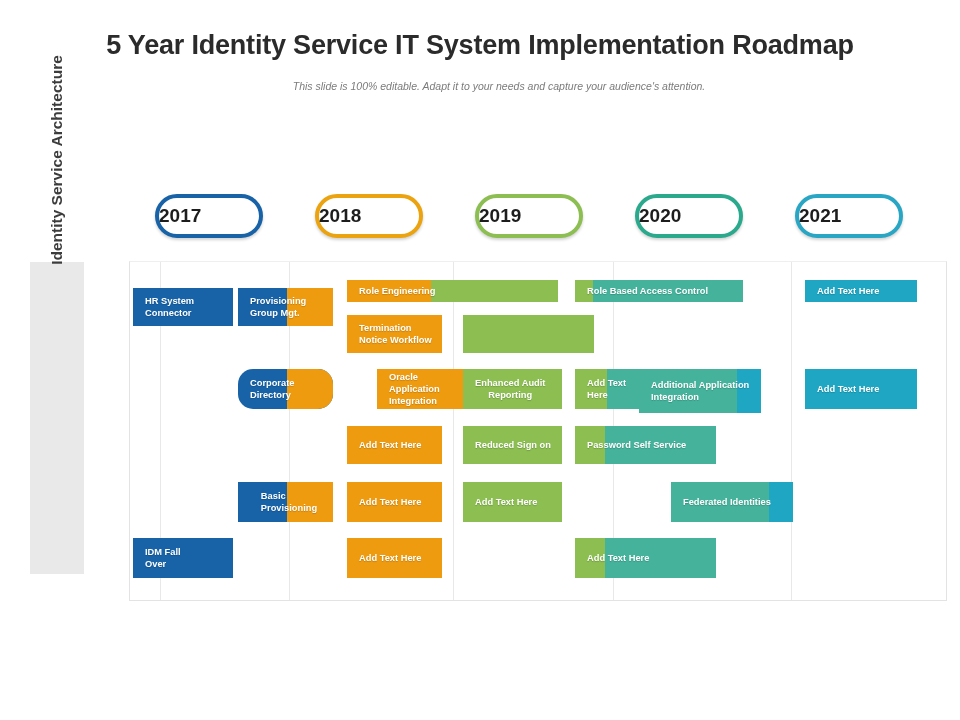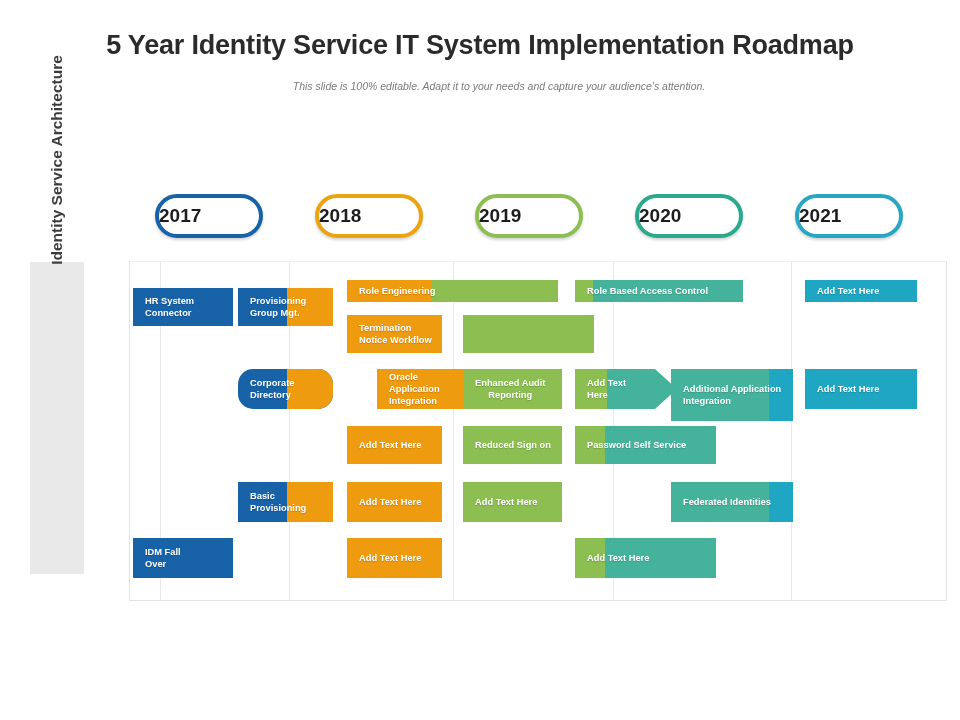--- a/index.html
+++ b/index.html
@@ -217,21 +217,21 @@
       <div class="bar-label">Enhanced Audit
 Reporting</div>
     </div>
     <div class="bar arrow" style="left: 575px; top: 369px; width: 80px; height: 40px;">
       <div class="bar-fill" style="background: rgb(140, 190, 81);"></div>
       <div class="bar-fill-2" style="background: rgb(69, 179, 156); width: 48px;"></div>
       <div class="arrow-head" style="left: 80px; background: rgb(69, 179, 156); clip-path: polygon(0px 0px, 100% 50%, 0px 100%);"></div>
       <div class="bar-label">Add Text
 Here</div>
     </div>
-    <div class="bar" style="left: 671px; top: 369px; width: 122px; height: 52px;">
+    <div class="bar" style="left: 639px; top: 369px; width: 122px; height: 44px;">
       <div class="bar-fill" style="background: rgb(69, 179, 156);"></div>
       <div class="bar-fill-2" style="background: rgb(31, 166, 194); width: 24px;"></div>
       <div class="bar-label">Additional Application
 Integration</div>
     </div>
     <div class="bar" style="left: 805px; top: 369px; width: 112px; height: 40px;">
       <div class="bar-fill" style="background: rgb(31, 166, 194);"></div>
       <div class="bar-label">Add Text Here</div>
     </div>
     <div class="bar" style="left: 347px; top: 426px; width: 95px; height: 38px;">
@@ -240,21 +240,21 @@
     </div>
     <div class="bar" style="left: 463px; top: 426px; width: 99px; height: 38px;">
       <div class="bar-fill" style="background: rgb(140, 190, 81);"></div>
       <div class="bar-label">Reduced Sign on</div>
     </div>
     <div class="bar" style="left: 575px; top: 426px; width: 141px; height: 38px;">
       <div class="bar-fill" style="background: rgb(140, 190, 81);"></div>
       <div class="bar-fill-2" style="background: rgb(69, 179, 156); width: 111px;"></div>
       <div class="bar-label">Password Self Service</div>
     </div>
-    <div class="bar" style="left: 238px; top: 482px; width: 95px; height: 40px;">
+    <div class="bar" style="left: 238px; top: 482px; width: 95px; height: 40px; justify-content: center;">
       <div class="bar-fill" style="background: rgb(24, 99, 168);"></div>
       <div class="bar-fill-2" style="background: rgb(238, 155, 16); width: 46px;"></div>
       <div class="bar-label">Basic
 Provisioning</div>
     </div>
     <div class="bar" style="left: 347px; top: 482px; width: 95px; height: 40px;">
       <div class="bar-fill" style="background: rgb(238, 155, 16);"></div>
       <div class="bar-label">Add Text Here</div>
     </div>
     <div class="bar" style="left: 463px; top: 482px; width: 99px; height: 40px;">

